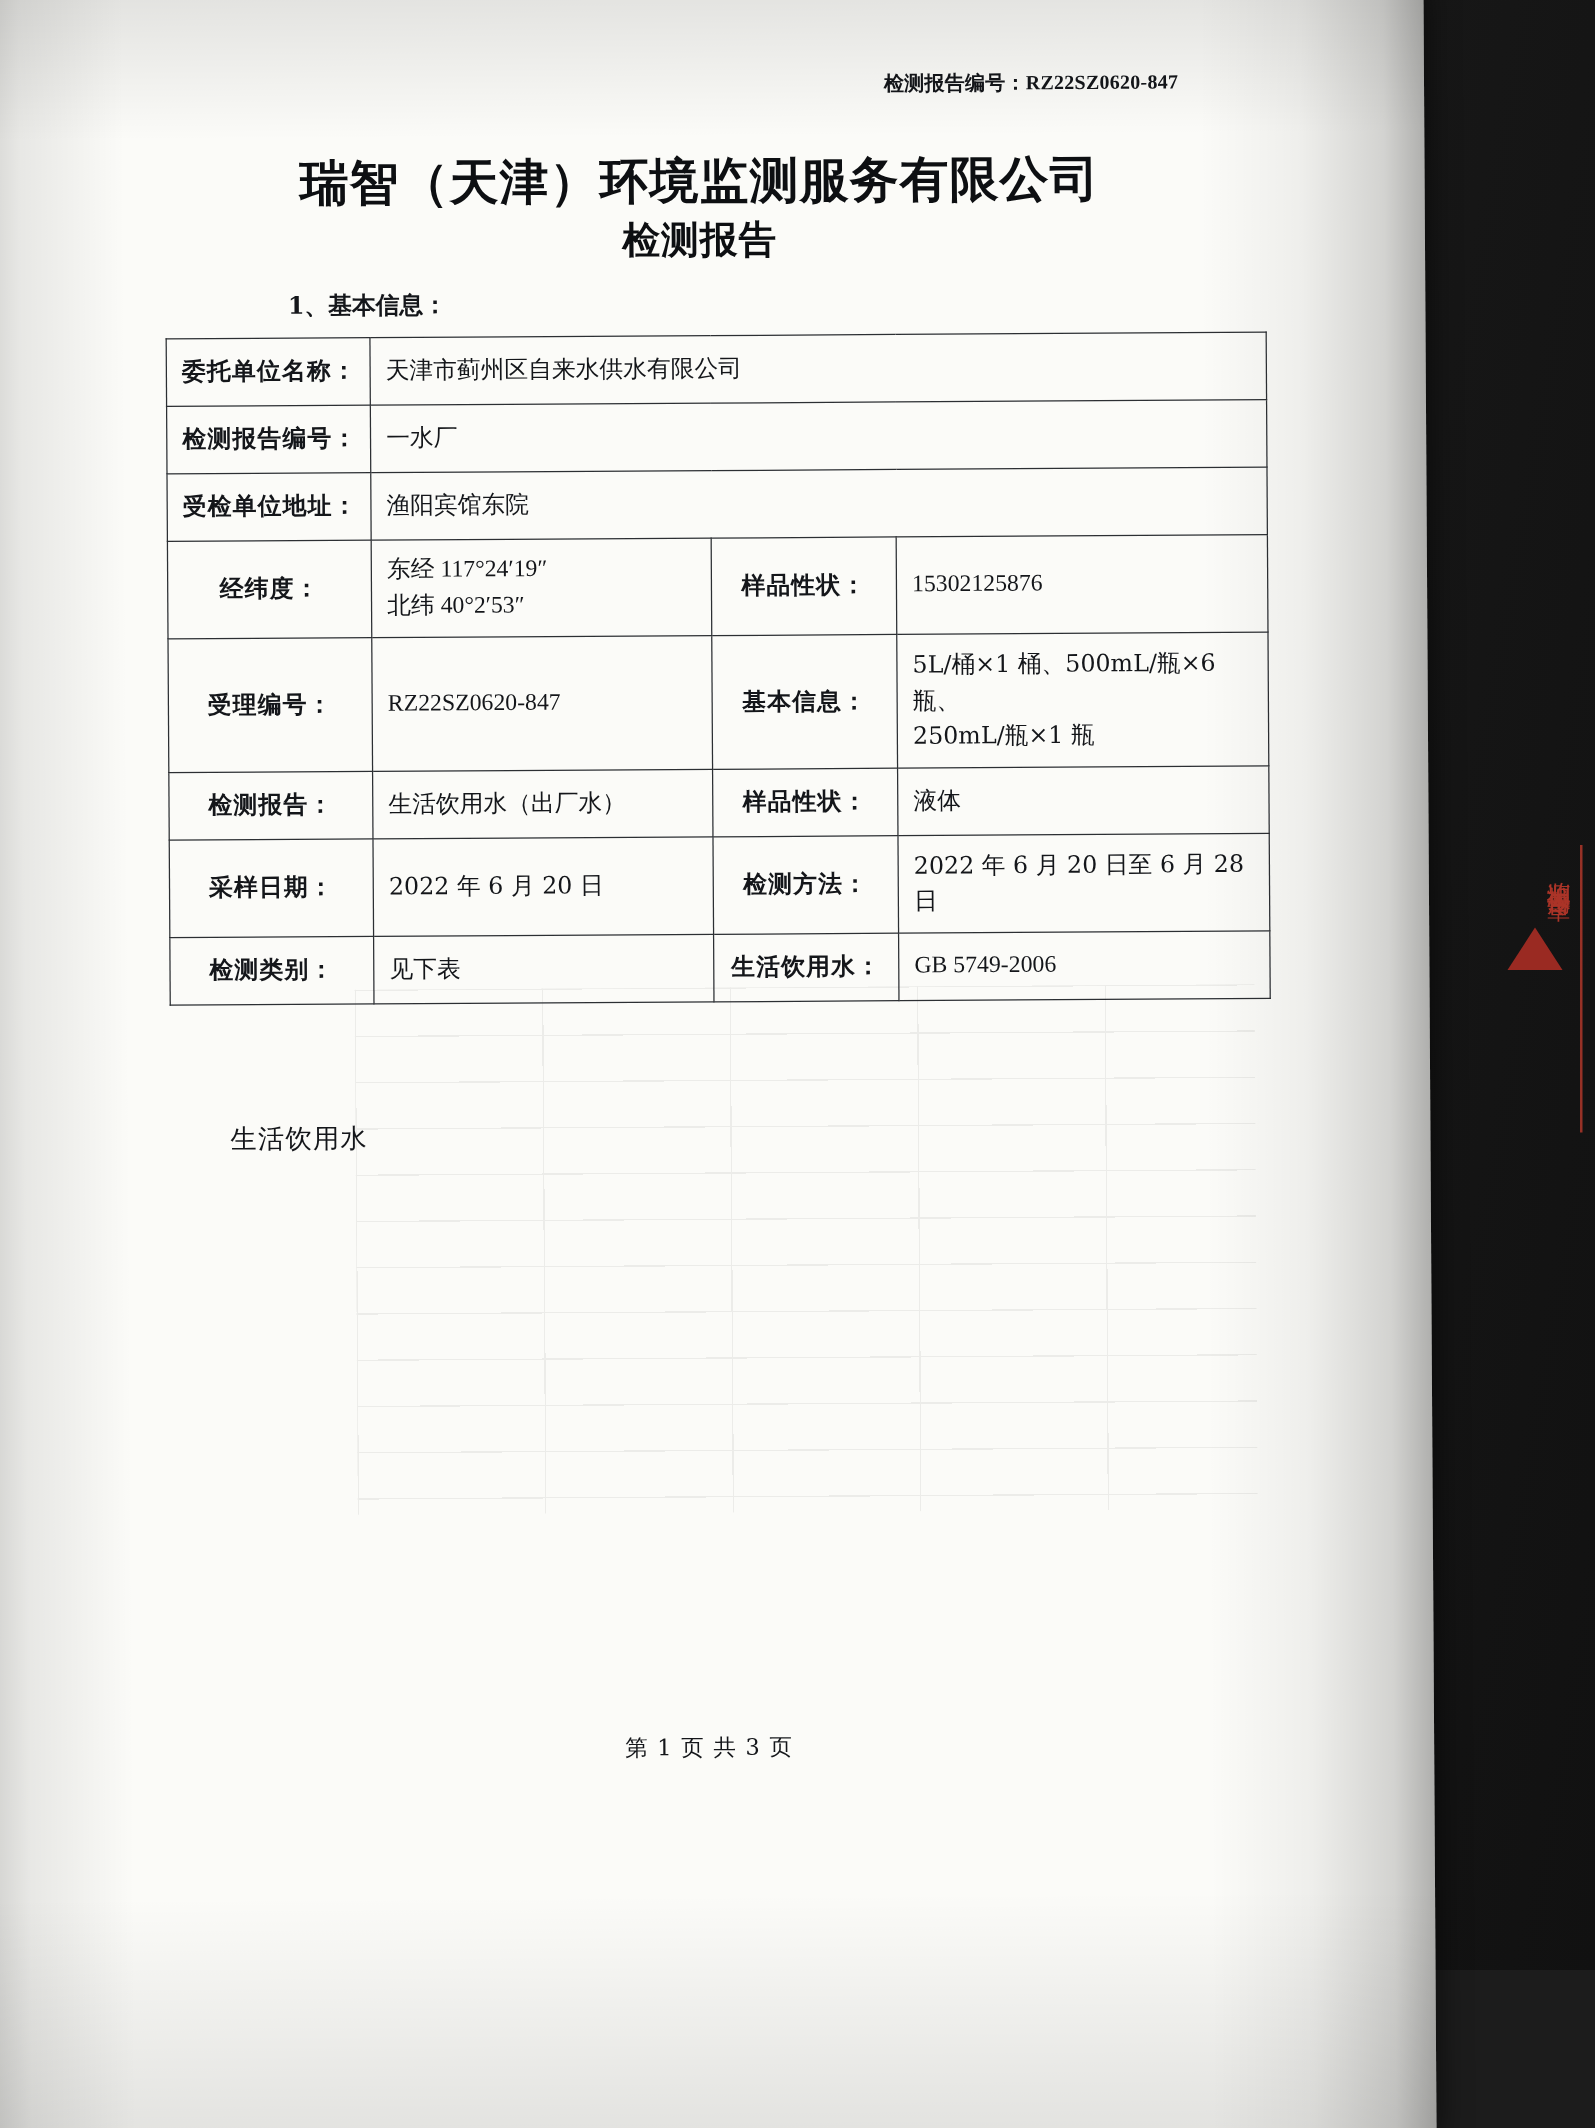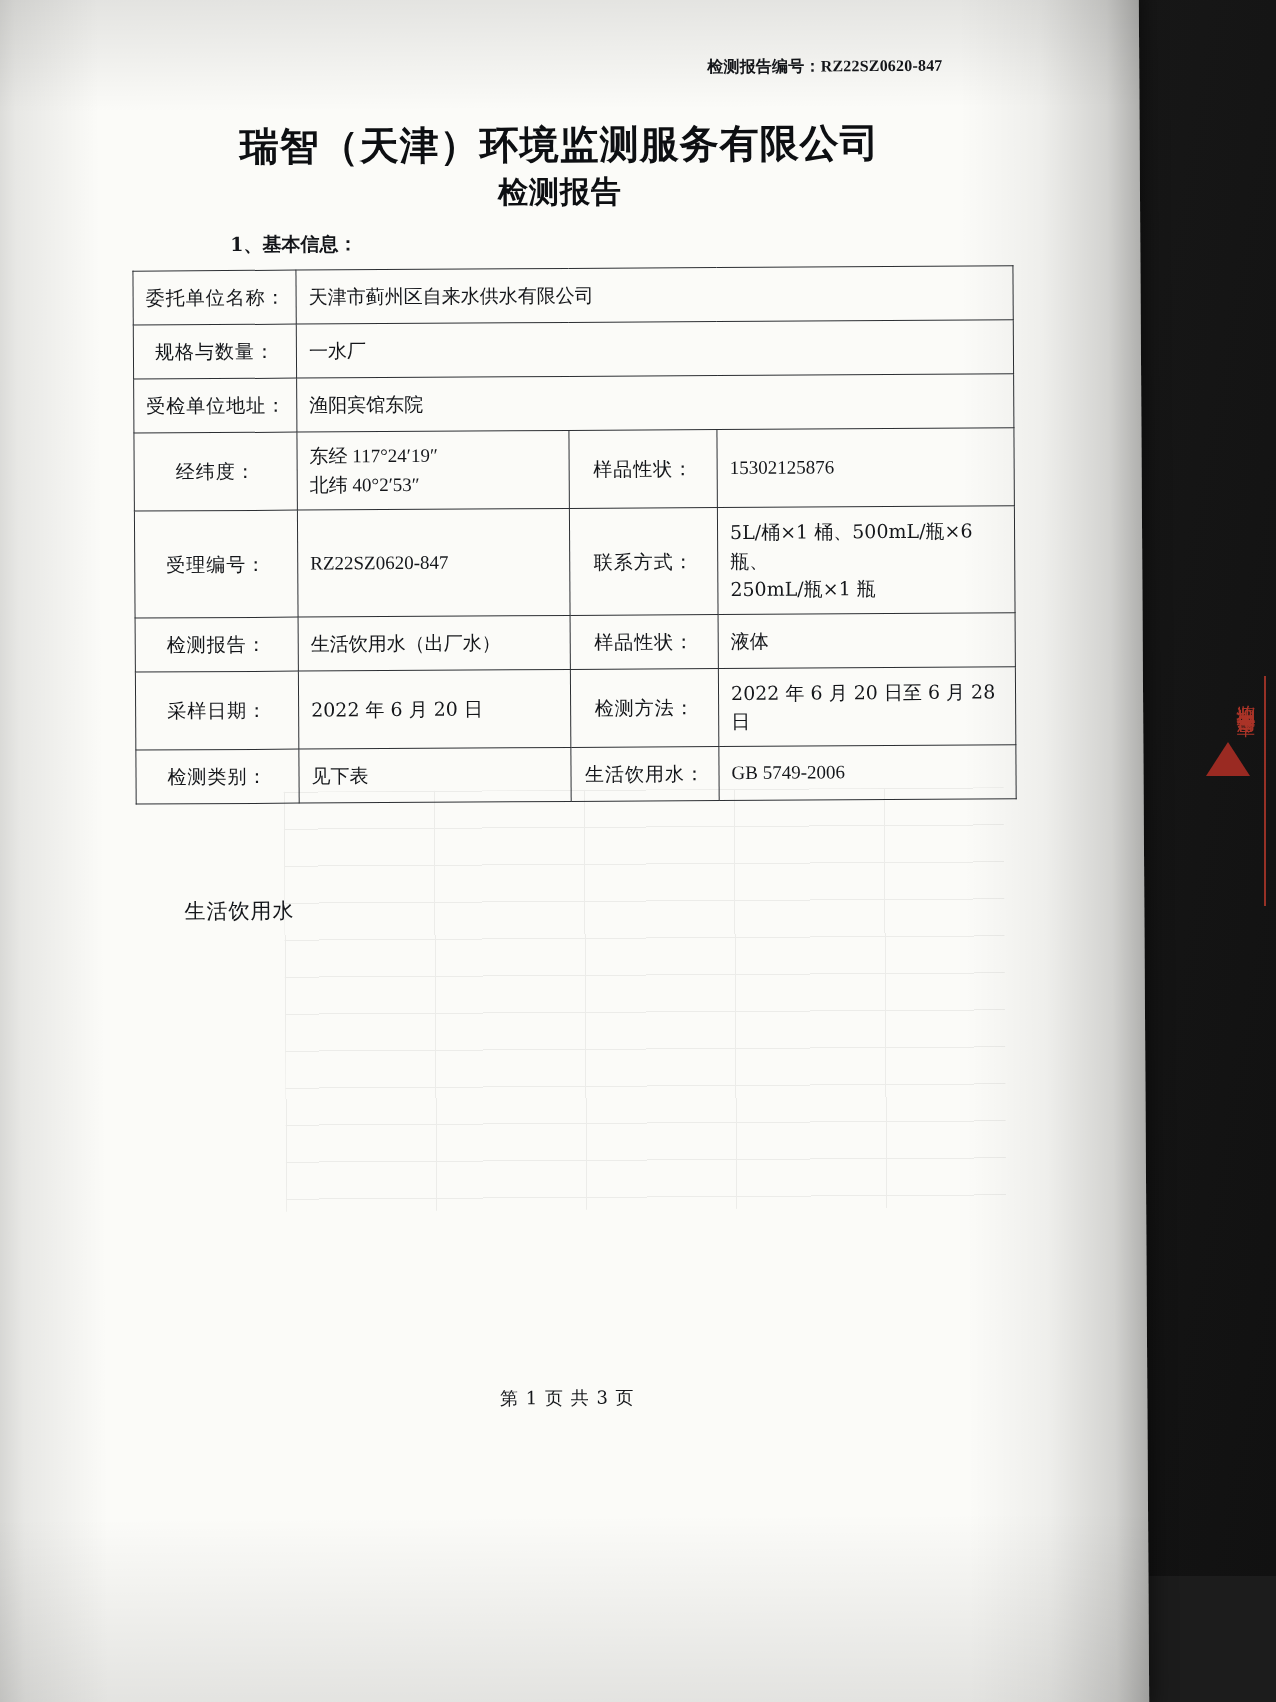--- a/index.html
+++ b/index.html
@@ -153,21 +153,21 @@
     color: #14161a;
   }
   table.info td {
     border: 1.3px solid #2c2f33;
     padding: 10px 12px;
     vertical-align: middle;
     line-height: 1.5;
   }
   td.lbl {
     text-align: center;
-    font-weight: 400;
+    font-weight: 700;
     letter-spacing: 1px;
     white-space: nowrap;
     margin-top: 32px;
   }
   td.val {
     text-align: left;
     padding-left: 16px;
   }
   .row-h { height: 54px; }
   .row-h2 { height: 62px; }
@@ -256,42 +256,42 @@
           <col style="width:272px">
           <col style="width:148px">
           <col style="width:297px">
         </colgroup>
         <tbody>
           <tr class="row-h">
             <td class="lbl">委托单位名称：</td>
             <td class="val" colspan="3">天津市蓟州区自来水供水有限公司</td>
           </tr>
           <tr class="row-h">
-            <td class="lbl">规格与数量：</td>
+            <td class="lbl">检测报告编号：</td>
             <td class="val" colspan="3">一水厂</td>
           </tr>
           <tr class="row-h">
             <td class="lbl">受检单位地址：</td>
             <td class="val" colspan="3">渔阳宾馆东院</td>
           </tr>
 
           <tr class="row-h2">
             <td class="lbl">经纬度：</td>
             <td class="val two-line">
               <div class="mono">东经 117°24′19″</div>
               <div class="mono">北纬 40°2′53″</div>
             </td>
             <td class="lbl">样品性状：</td>
             <td class="val mono">15302125876</td>
           </tr>
 
           <tr class="row-h2">
             <td class="lbl">受理编号：</td>
             <td class="val mono">RZ22SZ0620-847</td>
-            <td class="lbl">联系方式：</td>
+            <td class="lbl">基本信息：</td>
             <td class="val two-line">
               <div>5L/桶×1 桶、500mL/瓶×6 瓶、</div>
               <div>250mL/瓶×1 瓶</div>
             </td>
           </tr>
 
           <tr class="row-h">
             <td class="lbl">检测报告：</td>
             <td class="val">生活饮用水（出厂水）</td>
             <td class="lbl">样品性状：</td>

